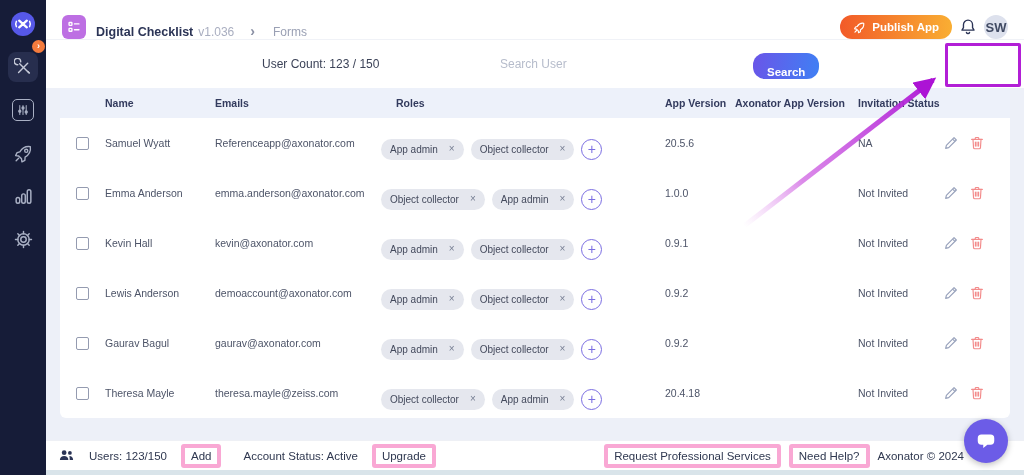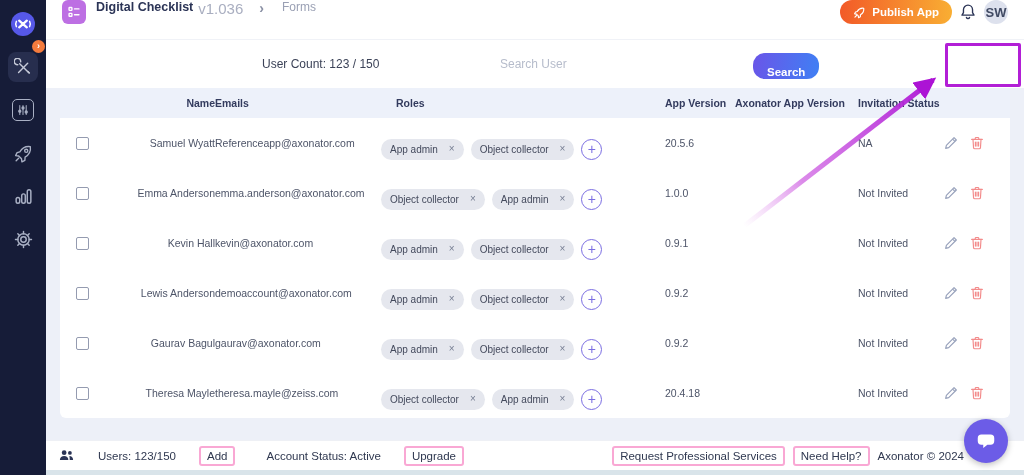--- a/index.html
+++ b/index.html
@@ -19,25 +19,25 @@
     border-radius:50%; background: var(--badge-orange,#f47b3d); color:#fff;
     font-size:9px; line-height:13px; text-align:center; font-weight:bold; }
   .nav { position:absolute; top:52px; left:0; width:46px; display:flex;
     flex-direction:column; align-items:center; gap:13px; color:#a9b0c4; }
   .nav-item { width:30px; height:30px; display:flex; align-items:center; justify-content:center;
     border-radius:8px; }
   .nav-item.active { background:#272e4e; }
   .nav-item.boxed svg { border:1.3px solid #a9b0c4; border-radius:5px; padding:2px; }
   
   .topbar { position:absolute; left:46px; top:0; right:0; height:40px; background:#fff;
-    border-bottom:1px solid #f0f2f7; display:flex; align-items:flex-start; padding:0 16px; }
+    border-bottom:1px solid #f0f2f7; display:flex; align-items:flex-end; padding:0 16px; }
   .crumb-icon { width:24px; height:24px; border-radius:6px; background:#bd6fe3;
     display:flex; align-items:center; justify-content:center; margin-right:10px; }
   .app-name { font-weight:bold; font-size:12.5px; color:#2b3456; }
-  .app-version { font-size:15px; color:#a9aec0; margin-left:5px; }
+  .app-version { font-size:12px; color:#a9aec0; margin-left:5px; }
   .crumb-sep { color:#8a90a4; font-size:14px; margin:0 18px 0 16px; font-weight:bold; }
   .crumb-page { font-size:12px; color:#9aa0b4; }
   .topbar-right { margin-left:auto; display:flex; align-items:center; gap:6px; }
   .publish-btn { height:24px; border:none; border-radius:12px; padding:0 13px;
     background:linear-gradient(90deg,var(--publish-from,#f25a28),var(--publish-to,#f9ae33));
     color:#fff; font-weight:bold; font-size:11.5px; display:flex; align-items:center; gap:6px;
     font-family:inherit; }
   .avatar { width:24px; height:24px; border-radius:50%; background:#dde1ed; color:#404a63;
     font-size:13px; font-weight:bold; display:flex; align-items:center; justify-content:center; }
   
@@ -55,40 +55,40 @@
     background:linear-gradient(100deg,var(--adduser-from,#9a8fee),var(--adduser-to,#5d86f1));margin-top:40px; }
   
   .content { position:absolute; left:46px; top:88px; right:0; height:352px;
     background: var(--content-bg,#edf0f8); }
   .table-card { position:absolute; left:14px; top:0; width:950px; background:#fff;
     border-radius:0 0 6px 6px; }
   .thead { display:flex; align-items:center; height:30px; background:var(--table-header-bg,#edf1fa);
     font-size:10.5px; font-weight:bold; color:#333b5e; }
   .trow { display:flex; align-items:center; height:50px; font-size:10.5px; color:#4d5468; }
   .c-check { width:45px; display:flex; justify-content:center; }
-  .c-name { width:110px;text-align:right; }
+  .c-name { width:110px; }
   .c-email { width:166px; }
   .c-roles { width:284px; display:flex; align-items:center; gap:7px; margin-top:12px; }
   .thead .c-roles { margin-top:0; padding-left:15px; }
   .c-appv { width:70px; }
   .c-axov { width:123px; }
   .c-inv { width:85px; }
   .c-actions { width:60px; display:flex; gap:10px; align-items:center; }
   .checkbox { width:13px; height:13px; border:1.5px solid #949bb0; border-radius:2px; background:#fff; }
   .chip { background:#e5e7ee; border-radius:12px; padding:5px 9px; font-size:10px; color:#43495c;
     display:inline-flex; align-items:center; gap:11px; white-space:nowrap; }
   .chip .x { color:#757d92; font-size:10px; line-height:1; cursor:default; }
   .add-role { width:21px; height:21px; border:1.3px solid #7b6ee2; border-radius:50%; background:#fff;
     color:#7b6ee2; font-size:14px; line-height:18px; text-align:center; flex:none; }
   .icon-btn { background:none; border:none; padding:0; display:flex; }
   
   .footer { position:absolute; left:46px; right:0; bottom:5px; height:30px; background:#fff;
-    border-top:1px solid #eef0f5; display:flex; align-items:center; gap:23px; padding:0 60px 0 12px;
+    border-top:1px solid #eef0f5; display:flex; align-items:center; gap:14px; padding:0 60px 0 12px;
     font-size:11.5px; color:#2f3850; }
-  .fbtn { border:2px solid #f9a8d4; border-radius:3px; background:#fff; padding:2px 6px;
+  .fbtn { border:4px solid #f9a8d4; border-radius:3px; background:#fff; padding:2px 6px;
     font-size:11.5px; color:#2f3850; font-family:inherit; white-space:nowrap; }
   .footer-right { margin-left:auto; display:flex; align-items:center; gap:8px; }
   .bottom-strip { position:absolute; left:46px; right:0; bottom:0; height:5px; background:#d9e4ea; }
   .chat-bubble { position:absolute; right:16px; bottom:12px; width:44px; height:44px; border-radius:50%;
     background:var(--chat,#6c5ce7); display:flex; align-items:center; justify-content:center;
     box-shadow:0 2px 6px rgba(0,0,0,.25); z-index:20; border:none; }
   
   .highlight-box { position:absolute; left:945px; top:43px; width:76px; height:44px;
     border:3px solid var(--highlight,#b21fd6); border-radius:2px; z-index:15; pointer-events:none; }
   .arrow-overlay { position:absolute; inset:0; z-index:14; pointer-events:none; }

